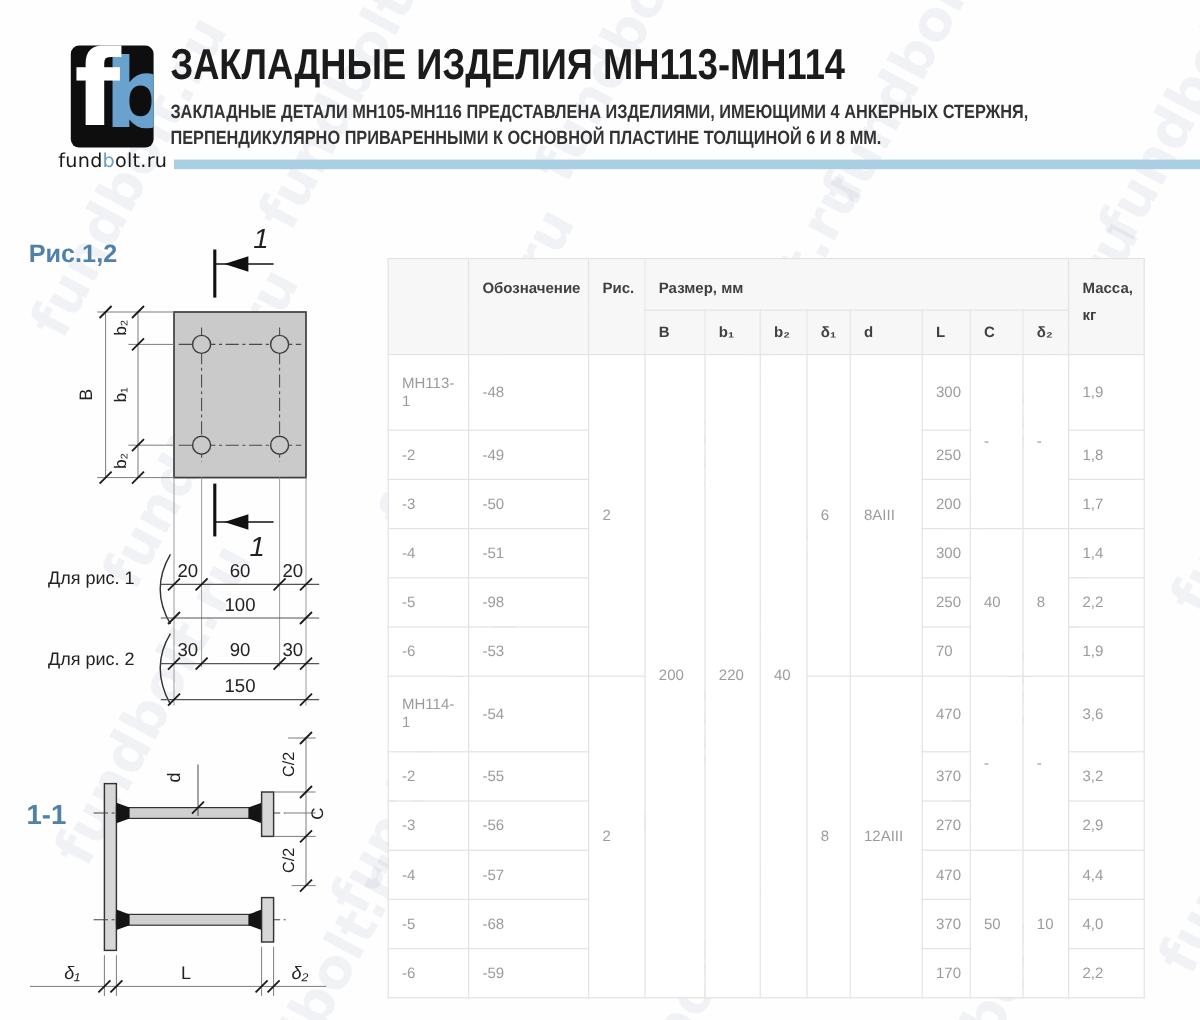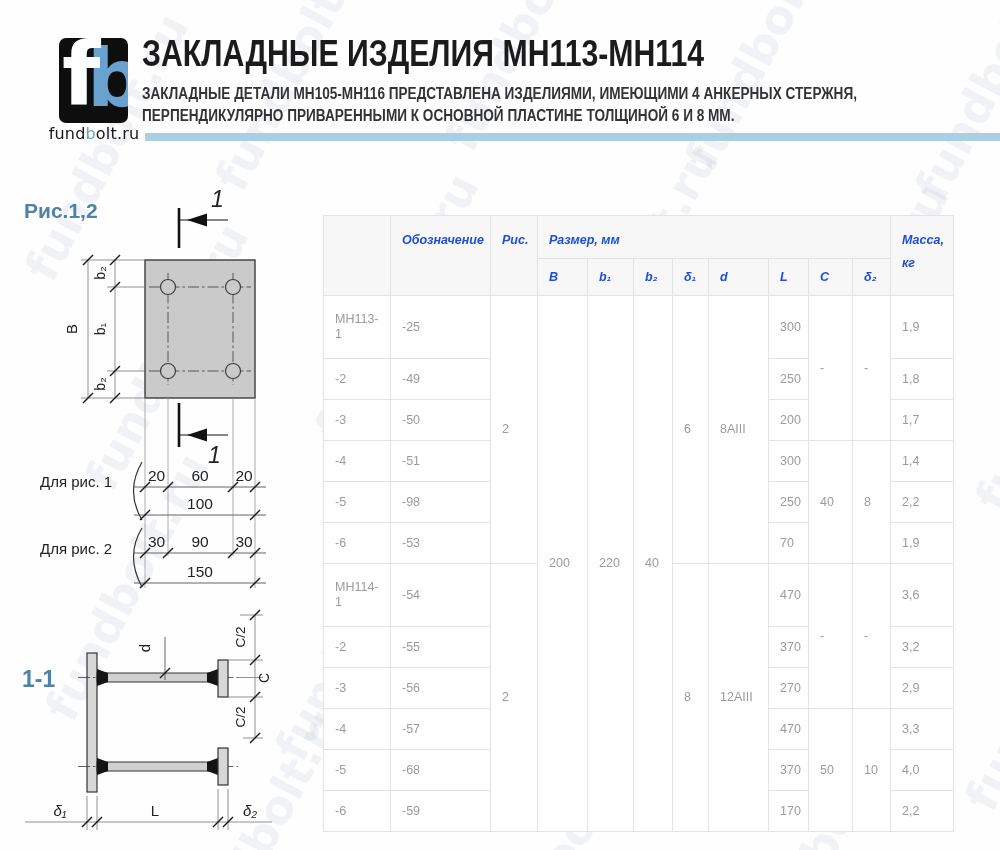--- a/index.html
+++ b/index.html
@@ -56,21 +56,21 @@
     position:absolute; left:323px; top:215px; width:630px;
     border-collapse:collapse; table-layout:fixed;
     font-family:"Liberation Sans","DejaVu Sans",sans-serif;
   }
   table.spec th, table.spec td {
     border:1px solid #e3e3e3; text-align:left;
     padding:2px 11px; font-size:12.5px; line-height:15px;
     overflow:hidden;
   }
   table.spec th {
-    background:#f7f7f7; color:#1d4ed8; font-weight:700;font-style:italic;
+    background:#f7f7f7; color:#404040; font-weight:700;
   }
   table.spec th.vtop-h { vertical-align:top; padding-top:13px; line-height:23px; }
   table.spec td { background:#ffffff; color:#9b9b9b; vertical-align:middle; }
   tr.hr1 { height:43px; }
   tr.hr2 { height:37px; }
   tr.row-n { height:41px; }
   tr.row-t { height:63px; }
   td.vtop-a { vertical-align:top; padding-top:24px; }
   td.vtop-b { vertical-align:top; padding-top:13px; }
   
@@ -312,21 +312,21 @@
         <th>δ₁</th>
         <th>d</th>
         <th>L</th>
         <th>C</th>
         <th>δ₂</th>
       </tr>
     </thead>
     <tbody>
       <tr class="row-t">
         <td>МН113-1</td>
-        <td>-25</td>
+        <td>-48</td>
         <td rowspan="6" class="vtop-a">2</td>
         <td rowspan="12" class="vtop-a">200</td>
         <td rowspan="12" class="vtop-a">220</td>
         <td rowspan="12" class="vtop-a">40</td>
         <td rowspan="6" class="vtop-a">6</td>
         <td rowspan="6" class="vtop-a">8АIII</td>
         <td>300</td>
         <td rowspan="3" class="vtop-a">-</td>
         <td rowspan="3" class="vtop-a">-</td>
         <td>1,9</td>
@@ -385,21 +385,21 @@
         <td>-56</td>
         <td>270</td>
         <td>2,9</td>
       </tr>
       <tr class="row-n">
         <td>-4</td>
         <td>-57</td>
         <td>470</td>
         <td rowspan="3" class="vtop-b">50</td>
         <td rowspan="3" class="vtop-b">10</td>
-        <td>3,3</td>
+        <td>4,4</td>
       </tr>
       <tr class="row-n">
         <td>-5</td>
         <td>-68</td>
         <td>370</td>
         <td>4,0</td>
       </tr>
       <tr class="row-n">
         <td>-6</td>
         <td>-59</td>

